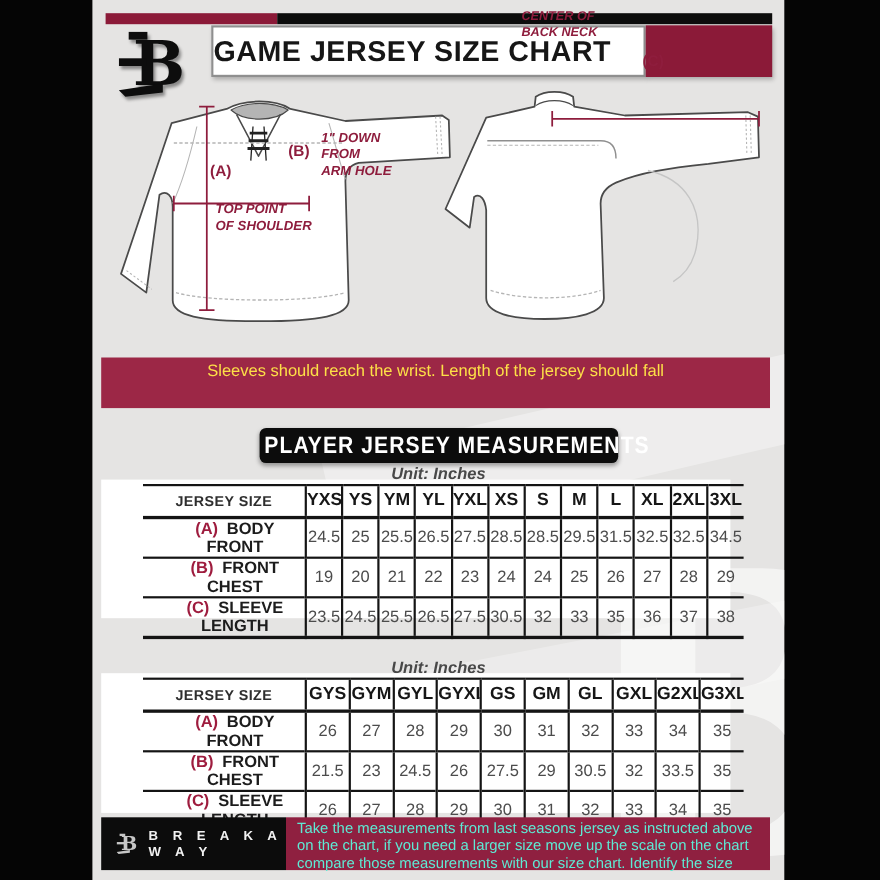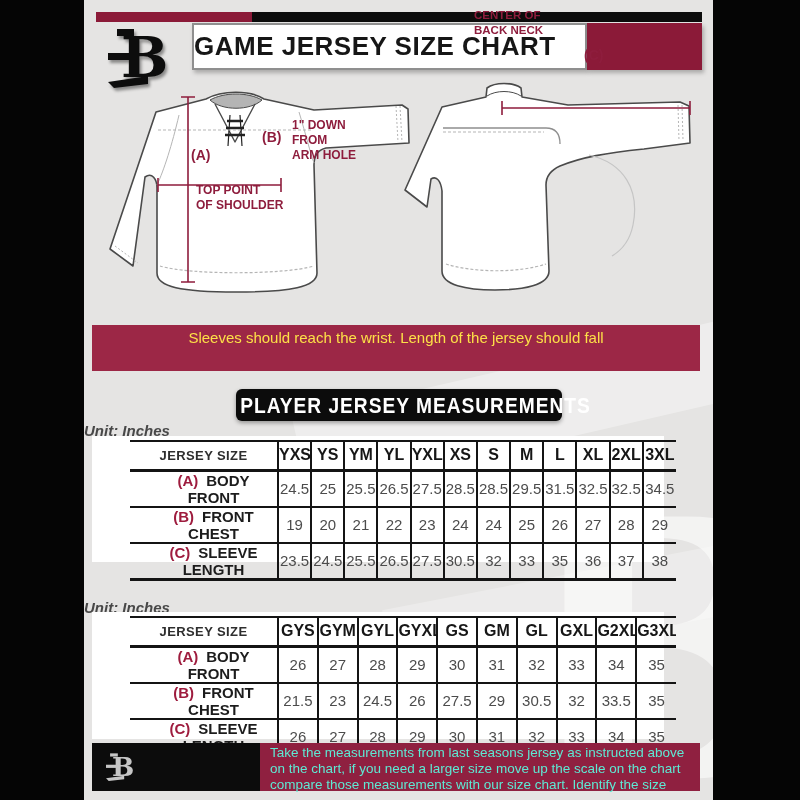--- a/index.html
+++ b/index.html
@@ -23,40 +23,40 @@
   .title-box { position:absolute; left:108px; top:23px; width:395px; height:47px; background:#fff;
                border:2px solid #8f8f8f; box-shadow:2px 3px 4px rgba(0,0,0,.25);
                display:flex; align-items:center; justify-content:flex-start; }
   .title-box span { font-size:26px; font-weight:800; letter-spacing:.5px; color:#161616; }
   .title-maroon { position:absolute; left:503px; top:23px; width:115px; height:47px; background:#8b1a38;
                   box-shadow:2px 3px 4px rgba(0,0,0,.25); }
   .logo-main { position:absolute; left:24px; top:25px; filter:drop-shadow(2px 3px 1.5px rgba(0,0,0,.4)); }
 
   
   .diag-svg { position:absolute; left:0; top:60px; }
-  .dlab { position:absolute; color:#8e1d3d; font-weight:bold; font-size:12px; line-height:15px; }
+  .dlab { position:absolute; color:#8e1d3d; font-style:italic; font-weight:bold; font-size:12px; line-height:15px; }
   .dkey { position:absolute; color:#8e1d3d; font-weight:800; font-size:14px; font-style:normal; }
   .lab-a-key { left:107px; top:148px; }
   .lab-a     { left:112px; top:166px;margin-top:17px; }
   .lab-b-key { left:178px; top:130px; }
   .lab-b     { left:208px; top:118px; }
   .lab-neck  { left:390px; top:8px; }
   .lab-c-key { left:500px; top:48px; }
 
   
   .notice { position:absolute; left:8px; top:325px; width:608px; height:46px; background:#9c2746;
             color:#fde047; font-size:15px; line-height:21px; text-align:center; padding-top:2px; }
 
   
   .sec-banner { position:absolute; left:152px; width:326px; height:32px; background:#0c0c0c; border-radius:6px;
                 display:flex; align-items:center; justify-content:center; box-shadow:0 2px 4px rgba(0,0,0,.35); }
   .sec-banner span { color:#fff; font-weight:800; font-size:20px; letter-spacing:1px; transform:scale(.96,1.08); white-space:nowrap; }
   .banner-player { top:389px;padding-left:32px; }
   .banner-goalie { top:567px; }
-  .unit { position:absolute; left:0; width:629px; font-size:15px; font-weight:bold;
+  .unit { position:absolute; left:0; width:629px; text-align:center; font-size:15px; font-weight:bold;
           font-style:italic; color:#484848; }
   .unit-player { top:422px; }
   .unit-goalie { top:599px; }
 
   .card { position:absolute; left:8px; width:572px; background:#fff; }
   .card1 { top:436px; height:126px; }
   .card2 { top:612px; height:127px; }
 
   
   .tbl-wrap { position:absolute; left:46px; }
@@ -327,20 +327,21 @@
 
     <div class="footer-black">
       <svg width="30" height="34" viewBox="0 0 66 70">
         <g fill="#c6c6c6">
           <text x="13" y="54" font-family="DejaVu Serif, serif" font-weight="bold" font-size="58">B</text>
           <rect x="9" y="5" width="17" height="7"></rect>
           <rect x="0" y="30" width="25" height="7"></rect>
           <path d="M 0,60 L 40,54 L 40,62 L 6,66 Z"></path>
         </g>
       </svg>
+      <span class="footer-brand">B R E A K A W A Y</span>
     </div>
     <div class="footer-maroon">
       <div>Take the measurements from last seasons jersey as instructed above</div>
       <div>on the chart, if you need a larger size move up the scale on the chart</div>
       <div>compare those measurements  with our size chart. Identify the size</div>
     </div>
 
   </div>
 </div>
 

